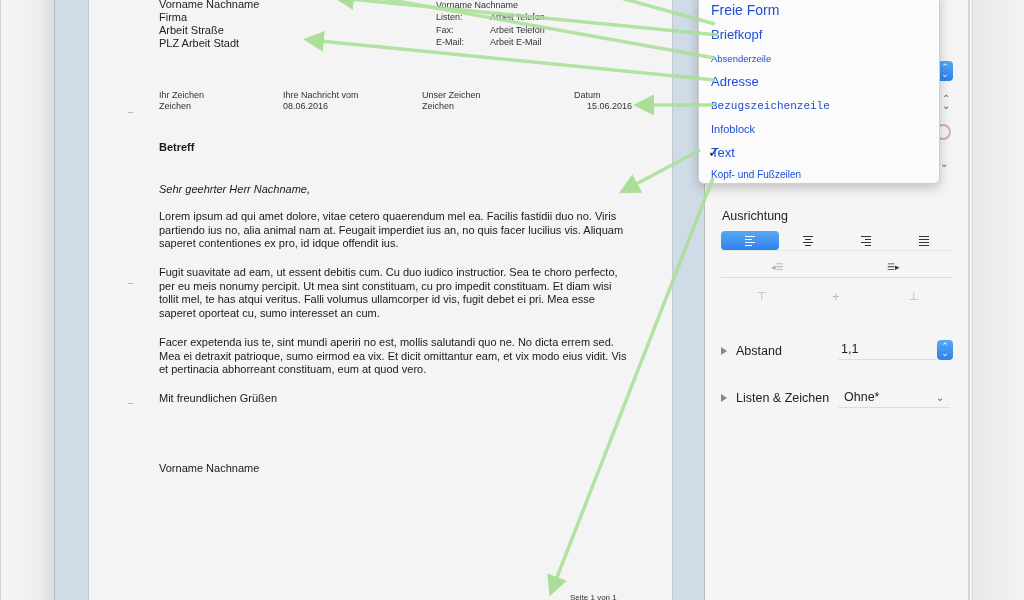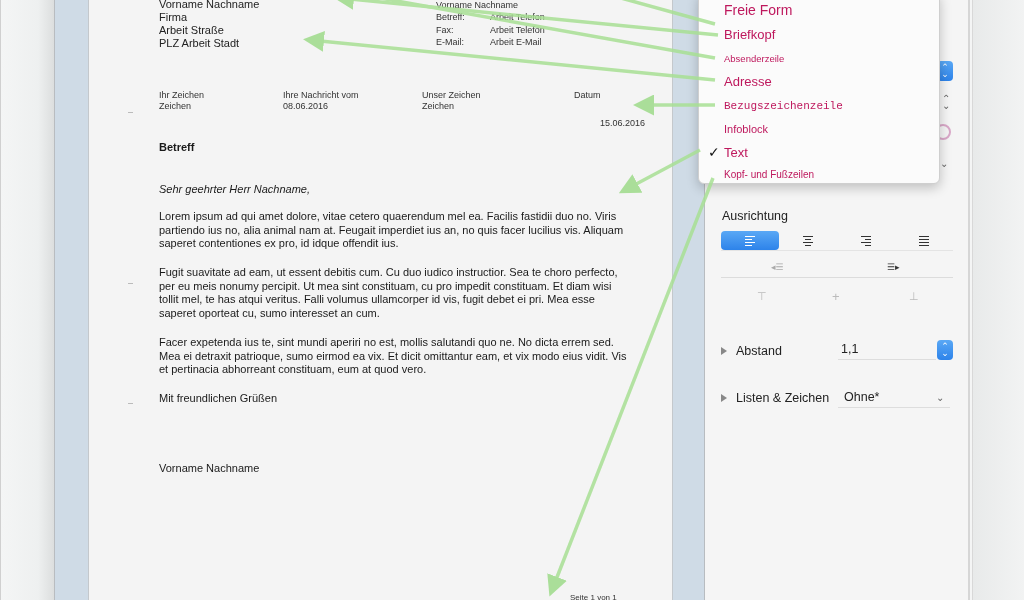--- a/index.html
+++ b/index.html
@@ -29,21 +29,21 @@
   .active .lines i { background: #fff; }
   .indent-row { position: absolute; left: 721px; top: 260px; width: 232px; height: 18px; border-bottom: 1px solid #dcdcdc; }
   .va-row { position: absolute; left: 721px; top: 288px; width: 232px; height: 20px; }
   .disclosure { position: absolute; width: 0; height: 0; border-top: 4px solid transparent; border-bottom: 4px solid transparent; border-left: 6px solid #888; }
   .field { position: absolute; border-bottom: 1px solid #ddd; font-size: 12.5px; color: #222; }
   .stepper-blue { position: absolute; width: 16px; height: 20px; border-radius: 4px; background: linear-gradient(#5aa8f5, #2d83ea); color: #fff; font-size: 9px; display: flex; align-items: center; justify-content: center; line-height: 7px; flex-direction: column; }
   .chev { position: absolute; font-size: 10px; color: #666; }
 
   
   .menu { position: absolute; left: 698px; top: -8px; width: 242px; height: 192px; background: #fbfbfb; border: 1px solid #cfcfcf; border-radius: 6px; box-shadow: 0 4px 12px rgba(0,0,0,0.22); }
-  .menu-item { position: absolute; left: 25px; white-space: nowrap; color: #be185d; }
+  .menu-item { position: absolute; left: 12px; white-space: nowrap; color: #1d4ed8; }
   .check { position: absolute; left: 9px; font-size: 14px; color: #111; }
 
   svg.arrows { position: absolute; left: 0; top: 0; width: 1024px; height: 600px; pointer-events: none; }
 </style>
 </head>
 <body>
 
 <div class="left-margin"></div>
 <div class="left-gutter"></div>
 
@@ -51,37 +51,37 @@
 
 <div>
   <div class="txt addr" style="left:159px;top:-2px;">Vorname Nachname</div>
   <div class="txt addr" style="left:159px;top:11px;">Firma</div>
   <div class="txt addr" style="left:159px;top:24px;">Arbeit Straße</div>
   <div class="txt addr" style="left:159px;top:37px;">PLZ Arbeit Stadt</div>
 </div>
 
 <div>
   <div class="txt small" style="left:436px;top:0px;">Vorname Nachname</div>
-  <div class="txt small" style="left:436px;top:12px;">Betreff:</div>
+  <div class="txt small" style="left:436px;top:12px;">Listen:</div>
   <div class="txt small" style="left:490px;top:12px;">Arbeit Telefon</div>
   <div class="txt small" style="left:436px;top:25px;">Fax:</div>
   <div class="txt small" style="left:490px;top:25px;">Arbeit Telefon</div>
   <div class="txt small" style="left:436px;top:37px;">E-Mail:</div>
   <div class="txt small" style="left:490px;top:37px;">Arbeit E-Mail</div>
 </div>
 
 <div>
   <div class="txt small" style="left:159px;top:90px;">Ihr Zeichen</div>
   <div class="txt small" style="left:159px;top:101px;">Zeichen</div>
   <div class="txt small" style="left:283px;top:90px;">Ihre Nachricht vom</div>
   <div class="txt small" style="left:283px;top:101px;">08.06.2016</div>
   <div class="txt small" style="left:422px;top:90px;">Unser Zeichen</div>
   <div class="txt small" style="left:422px;top:101px;">Zeichen</div>
   <div class="txt small" style="left:574px;top:90px;">Datum</div>
-  <div class="txt small" style="left:600px;top:101px;margin-top:17px;">15.06.2016</div>
+  <div class="txt small" style="left:587px;top:101px;">15.06.2016</div>
 </div>
 
 <div class="tick" style="top:112px;"></div>
 <div class="tick" style="top:283px;"></div>
 <div class="tick" style="top:403px;"></div>
 
 <div class="txt" style="left:159px;top:141px;font-size:11px;font-weight:bold;">Betreff</div>
 <div class="txt" style="left:159px;top:183px;font-size:11px;font-style:italic;">Sehr geehrter Herr Nachname,</div>
 
 <div class="txt body-text" style="left:159px;top:210px;">Lorem ipsum ad qui amet dolore, vitae cetero quaerendum mel ea. Facilis fastidii duo no. Viris partiendo ius no, alia animal nam at. Feugait imperdiet ius an, no quis facer lucilius vis. Aliquam saperet contentiones ex pro, id idque offendit ius.</div>

